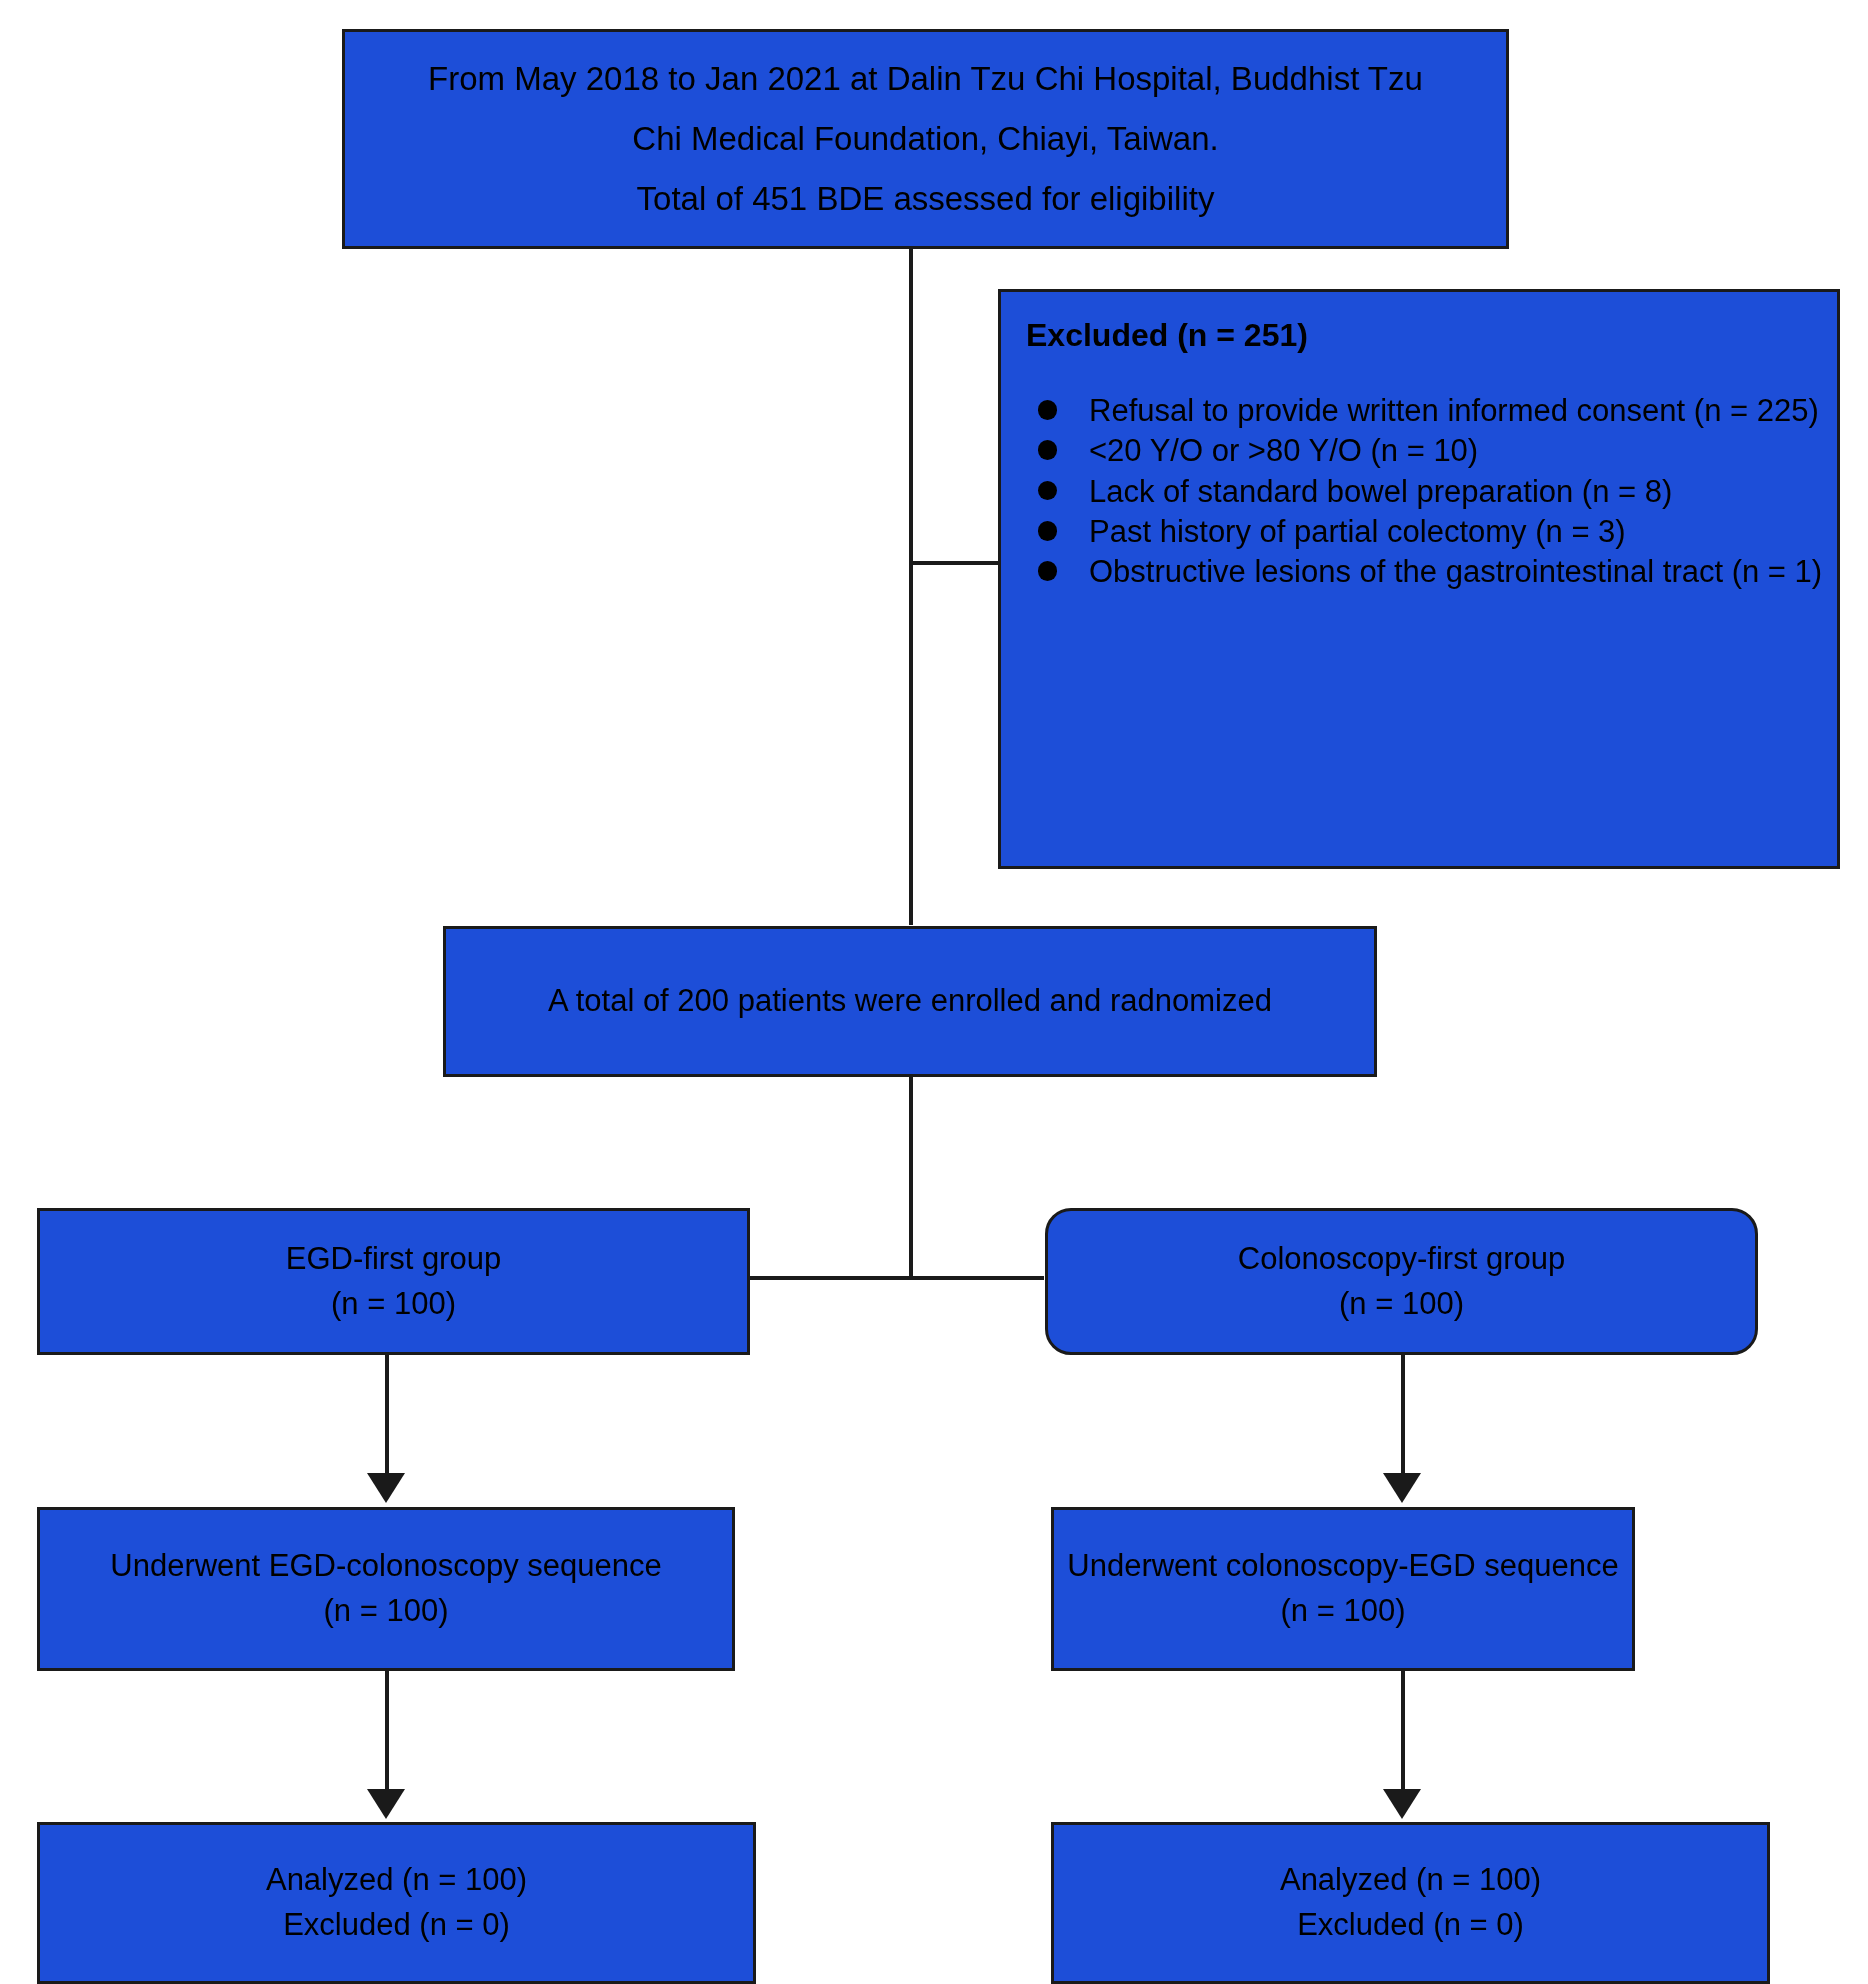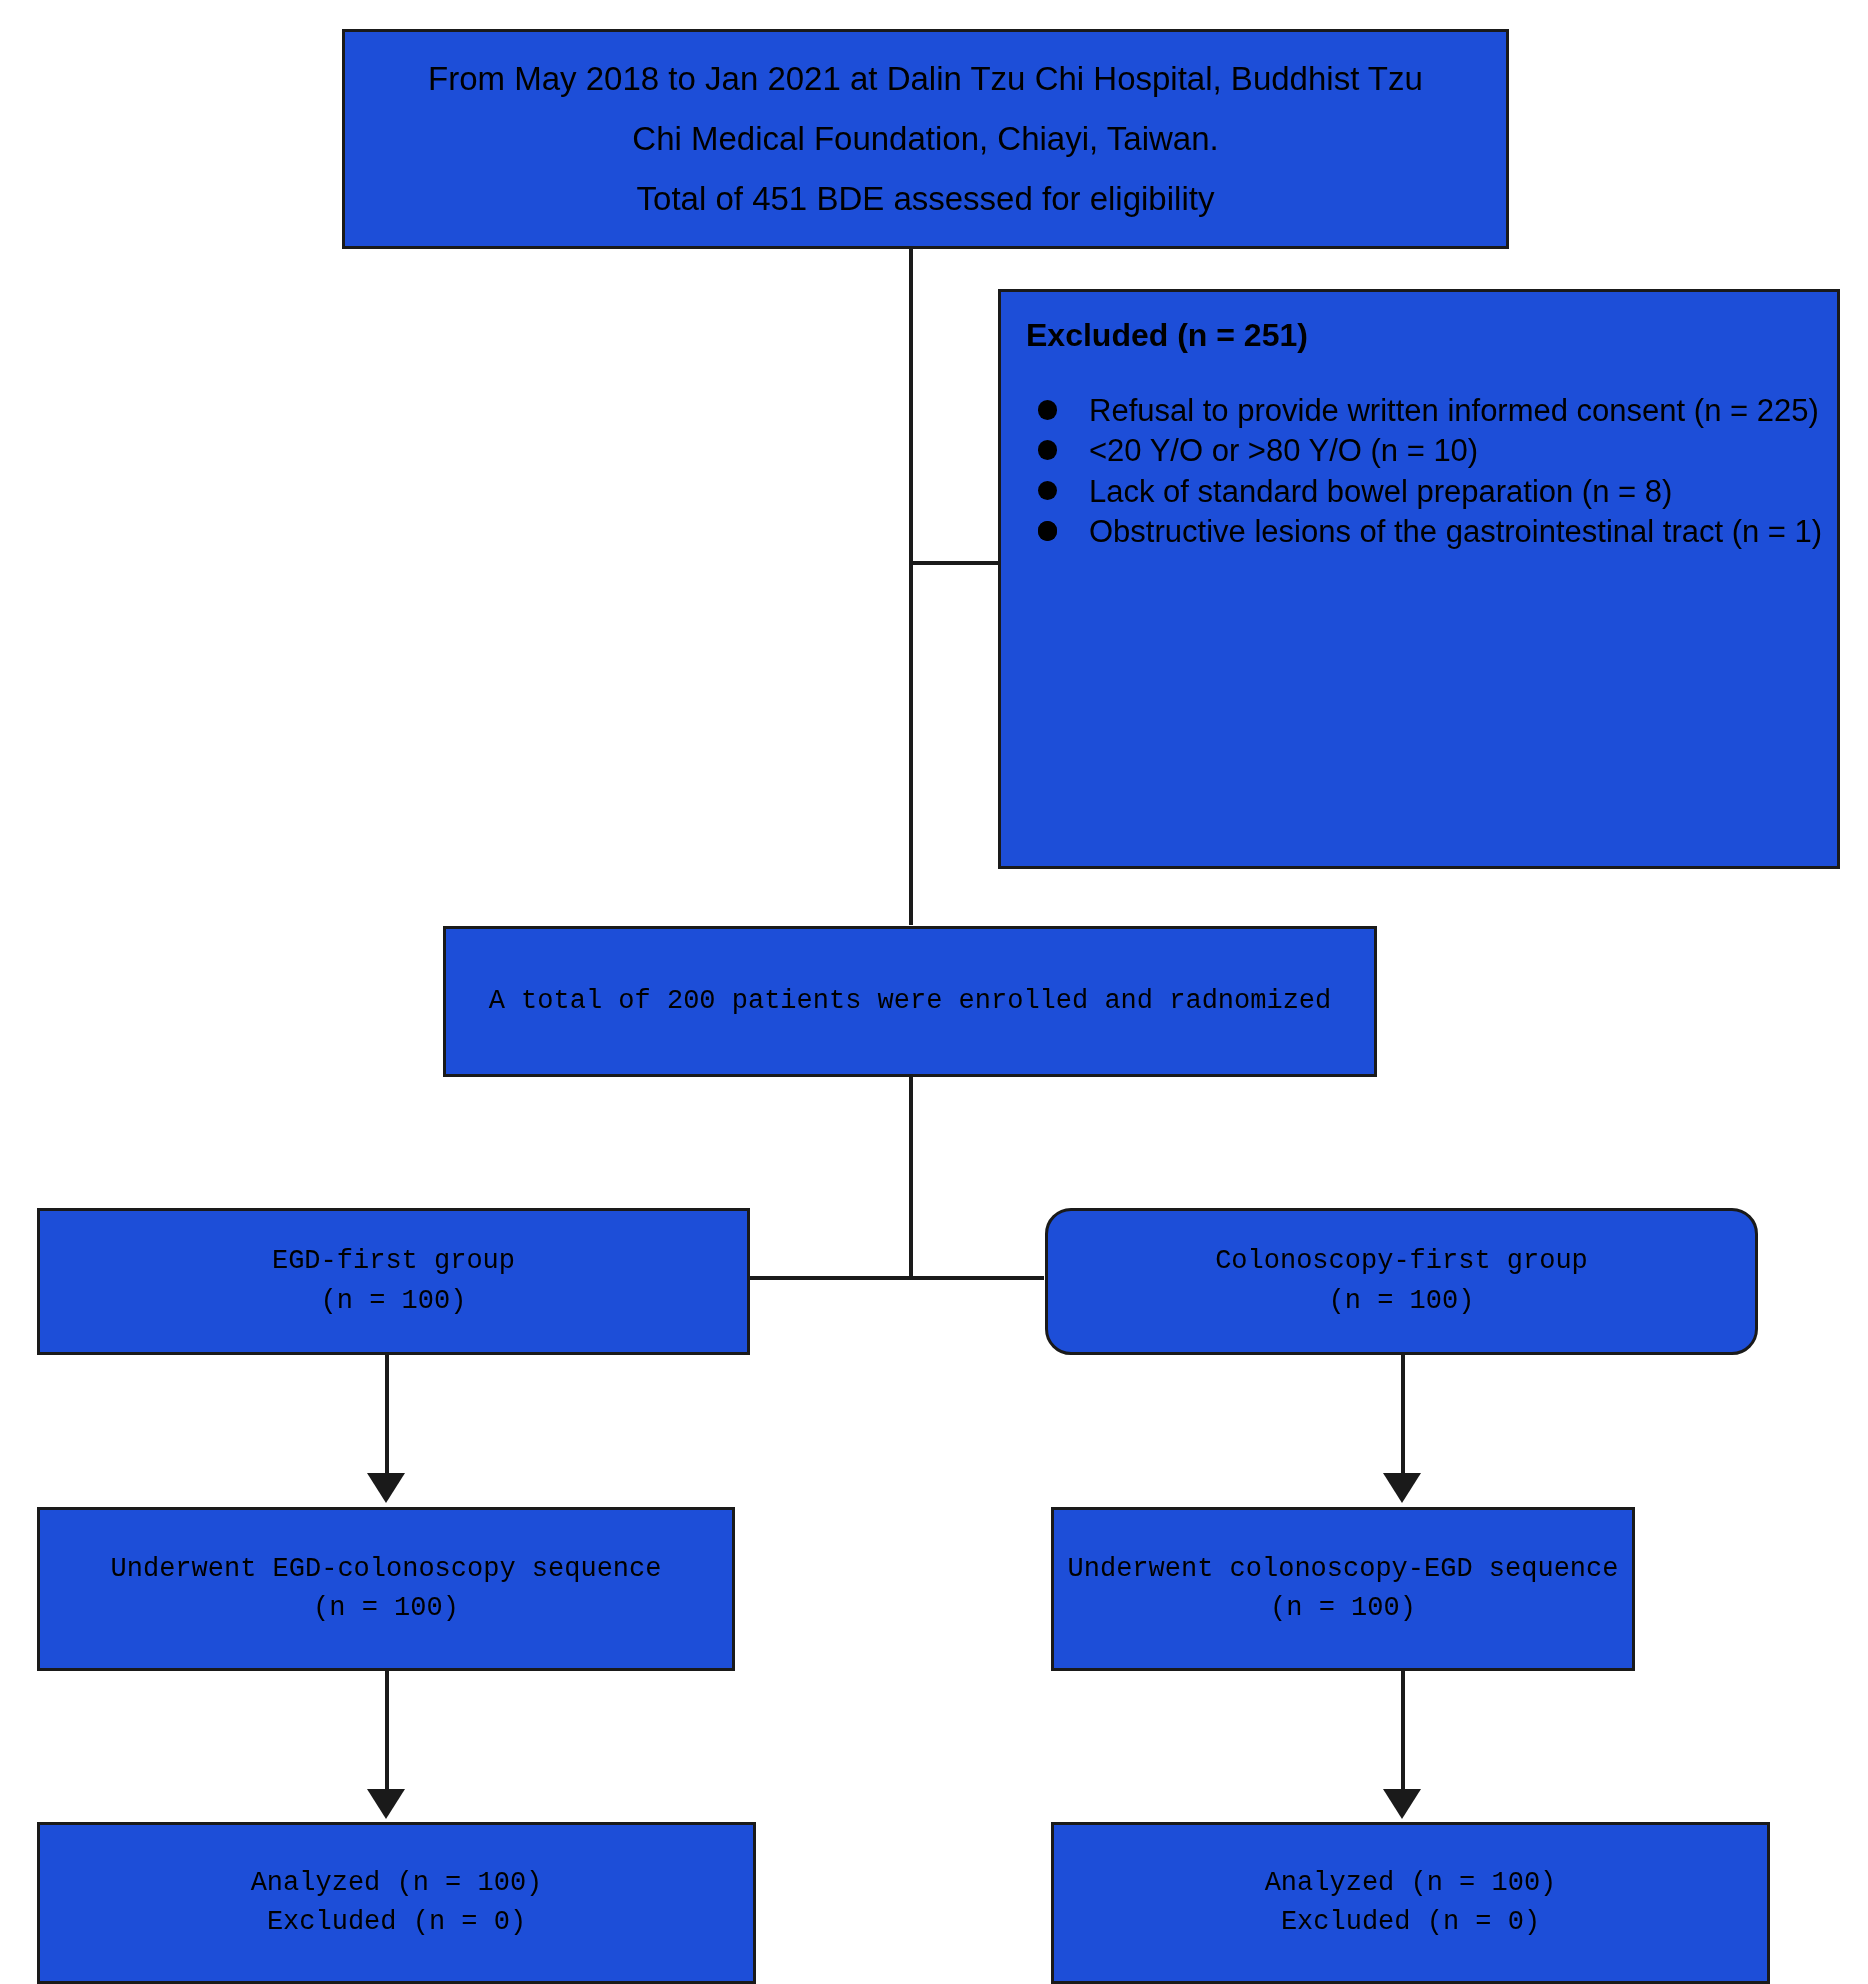--- a/index.html
+++ b/index.html
@@ -44,25 +44,24 @@
     border-right: 19.6px solid transparent;
     border-top: 30px solid #1a1a1a;
   }
   .tl {
     font-size: 33px;
     line-height: 1.82;
     text-align: center;
     white-space: nowrap;
   }
   .bl {
-    font-size: 27px;
+    font-size: 31px;
     line-height: 1.45;
     text-align: center;
     white-space: nowrap;
-    font-family: Liberation Mono, monospace;
   }
   .excl-title {
     font-size: 32px;
     font-weight: bold;
     margin: 25px 0 0 25px;
   }
   .excl-list {
     list-style: none;
     margin: 0;
     padding: 0 0 0 24px;
@@ -127,20 +126,21 @@
       <li class="excl-item">
         <span class="dot"></span>
         <span>&lt;20 Y/O or &gt;80 Y/O (n = 10)</span>
       </li>
       <li class="excl-item">
         <span class="dot"></span>
         <span>Lack of standard bowel preparation  (n = 8)</span>
       </li>
       <li class="excl-item">
         <span class="dot"></span>
+        <span>Past history of partial colectomy (n = 3)</span>
       </li>
       <li class="excl-item">
         <span class="dot"></span>
         <span>Obstructive lesions of the gastrointestinal tract (n = 1)</span>
       </li>
     </ul>
   </div>
 
   <div class="box" style="left:443px; top:926px; width:934px; height:151px;">
     <div class="bl">A total of 200 patients were enrolled and radnomized</div>

